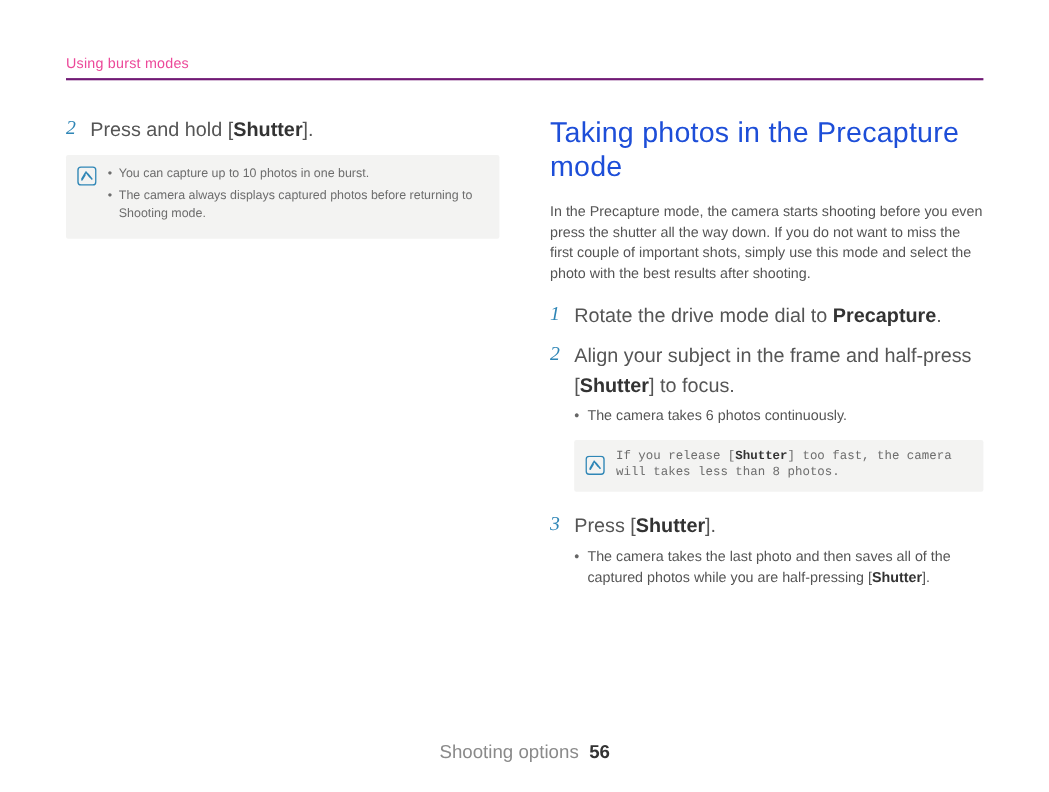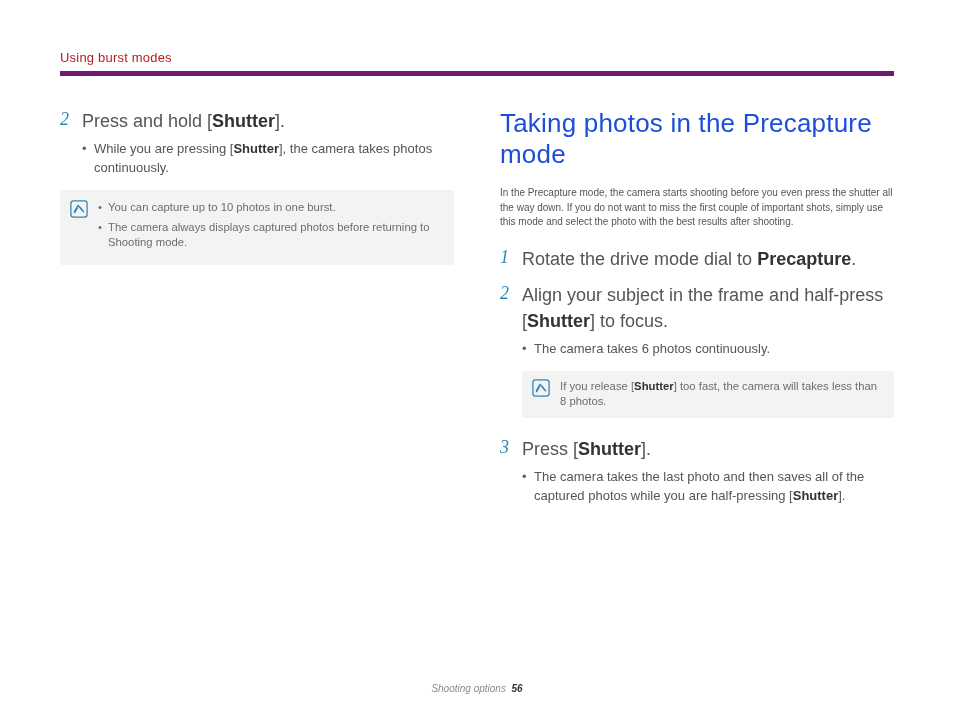--- a/index.html
+++ b/index.html
@@ -1,38 +1,38 @@
 <!DOCTYPE html>
 <html><head>
 <meta charset="utf-8">
 <style>
   * { box-sizing: border-box; margin: 0; padding: 0; }
   html, body { width: 954px; height: 720px; background: #fff; font-family: "Helvetica Neue", Helvetica, Arial, sans-serif; color: #555; }
   .page { padding: 50px 60px 30px 60px; position: relative; height: 100%; }
-  .running-head { color: #b91c1c; font-size: 13px; font-weight: 300; border-bottom: 5px solid #701a75; padding-bottom: 6px; margin-bottom: 32px; letter-spacing: 0.2px; }
+  .running-head { color: #ec4899; font-size: 13px; font-weight: 300; border-bottom: 2px solid #701a75; padding-bottom: 6px; margin-bottom: 32px; letter-spacing: 0.2px; }
   .columns { display: flex; gap: 46px; }
   .col { flex: 1 1 0; }
   .step { display: flex; margin-bottom: 6px; }
   .step-num { color: #2f86b6; font-size: 18px; font-style: italic; font-family: Georgia, "Times New Roman", serif; width: 22px; flex-shrink: 0; line-height: 1.25; }
   .step-body { font-size: 18px; color: #555; line-height: 1.45; }
   .bold { font-weight: 700; color: #333; }
   ul.sub { list-style: none; padding: 0; margin: 6px 0 12px 22px; }
   ul.sub li { position: relative; padding-left: 12px; font-size: 13px; color: #555; line-height: 1.45; margin-bottom: 4px; }
   ul.sub li::before { content: "•"; position: absolute; left: 0; color: #666; }
   .note { background: #f3f3f2; border-radius: 2px; padding: 10px 12px 10px 10px; margin: 10px 0 14px 0; display: flex; gap: 10px; font-size: 11.3px; color: #6d6d6d; line-height: 1.4; }
   .note .nicon { flex-shrink: 0; }
   .note ul { list-style: none; padding: 0; }
   .note ul li { position: relative; padding-left: 10px; margin-bottom: 4px; }
   .note ul li::before { content: "•"; position: absolute; left: 0; }
-  .note.inline { margin-left: 22px; align-items: flex-start; padding: 8px 10px; }
+  .note.inline { margin-left: 22px; align-items: flex-end; padding: 8px 10px; font-family: Liberation Mono, monospace; }
   .note.inline .ntext { font-size: 11.3px; }
   .note .bold { color: #333; }
   h2.section { color: #1d4ed8; font-weight: 400; font-size: 26px; margin-bottom: 12px; letter-spacing: 0.2px; }
-  p.lead { font-size: 10px; color: #555; line-height: 1.45; margin-bottom: 16px; margin-top: 16px; }
-  .footer { position: absolute; bottom: 26px; left: 0; right: 0; text-align: center; font-size: 10px; color: #8a8a8a; font-style: italic; }
+  p.lead { font-size: 13px; color: #555; line-height: 1.45; margin-bottom: 16px; margin-top: 16px; }
+  .footer { position: absolute; bottom: 26px; left: 0; right: 0; text-align: center; font-size: 17px; color: #8a8a8a; }
   .footer .pgnum { font-weight: 700; color: #333; }
   .nicon-svg { width: 18px; height: 18px; }
 </style>
 </head>
 <body>
 
 <div class="page">
 
   <div class="running-head">Using burst modes</div>
 
@@ -40,25 +40,20 @@
 
     <div class="col">
 
       <div class="step">
         <div class="step-num">2</div>
         <div class="step-body">
           <span>Press and hold [</span><span class="bold">Shutter</span><span>].</span>
         </div>
       </div>
 
-      <ul class="sub">
-        <li>
-          <span>While you are pressing [</span><span class="bold">Shutter</span><span>], the camera takes photos continuously.</span>
-        </li>
-      </ul>
 
       <div class="note">
         <div class="nicon">
           <svg class="nicon-svg" viewBox="0 0 20 20">
               <rect x="1" y="1" width="18" height="18" rx="3" fill="none" stroke="#2f86b6" stroke-width="1.4"></rect>
               <path d="M5 13 L9 6 M9 6 L13 11 M8 9 L5 14 M11 8 L15 13" stroke="#2f86b6" stroke-width="1.6" fill="none" stroke-linecap="round"></path>
             </svg>
         </div>
         <ul>
           <li>You can capture up to 10 photos in one burst.</li>

